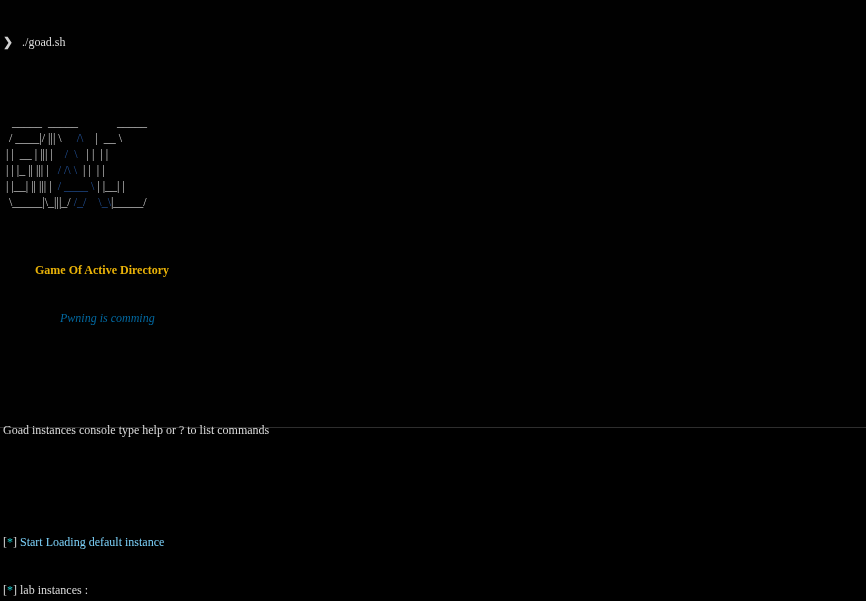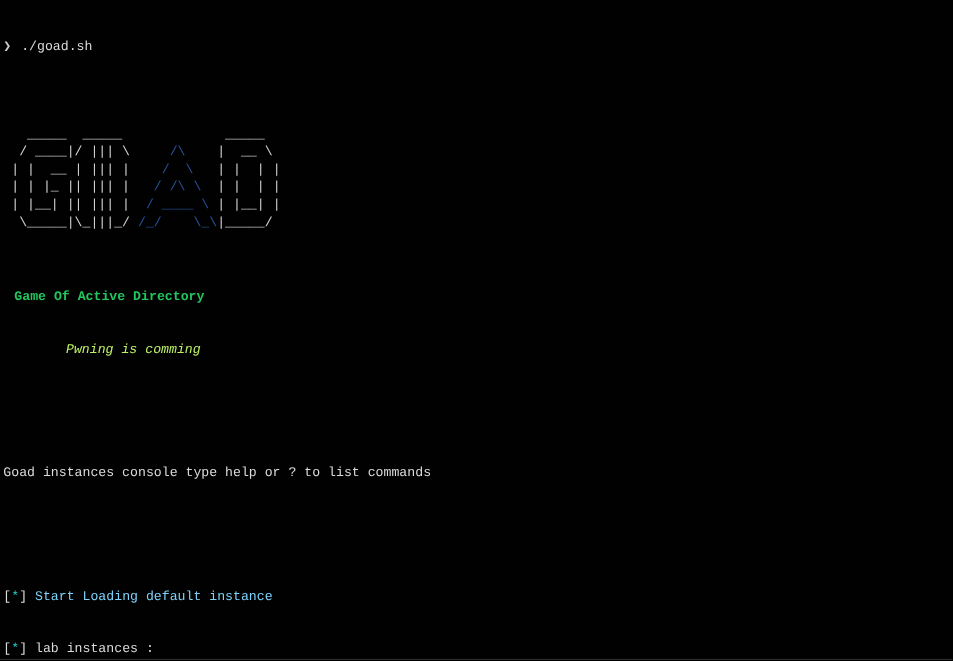--- a/index.html
+++ b/index.html
@@ -1,43 +1,43 @@
 <!DOCTYPE html>
 <html><head>
 <meta charset="utf-8">
 <style>
   html,body{margin:0;padding:0;background:#000;}
   body{width:866px;height:601px;overflow:hidden;}
   .terminal{
-    width:866px;height:600px;box-sizing:border-box;
+    width:866px;height:428px;box-sizing:border-box;
     background:#010101;color:#dcdcdc;
-    font-family:Liberation Mono, monospace;
+    font-family:Liberation Serif, serif;
     font-size:12px;line-height:16px;
     padding:2px 0 12px 3px;
     border-bottom:1px solid #2e2e2e;
     white-space:pre;
   }
   .line{height:16px;white-space:pre;}
   .blank{height:16px;}
   .chev{color:#cfcfcf;font-weight:bold;margin-right:9px;}
   .art{margin:16px 0 4px 0;font-family:inherit;font-size:12px;line-height:16px;color:#d4d4d4;}
   .art div{height:16px;white-space:pre;}
-  .title{font-weight:bold;color:#22c55e;margin-left:10px;height:16px;}
+  .title{font-weight:bold;color:#eab308;margin-left:32px;height:16px;}
   .subtitle{font-style:italic;margin-left:57px;height:16px;}
 </style>
 </head>
 <body>
 
 <div class="terminal">
   <div class="line"><span class="chev">❯</span><span>./goad.sh</span></div>
 
   <div class="art" id="art"><div><span style="color: rgb(212, 212, 212);">   _____  _____  </span><span style="color: rgb(36, 84, 156);">          </span><span style="color: rgb(212, 212, 212);"> _____  </span></div><div><span style="color: rgb(212, 212, 212);">  / ____|/ ||| \ </span><span style="color: rgb(36, 84, 156);">    /\    </span><span style="color: rgb(212, 212, 212);">|  __ \ </span></div><div><span style="color: rgb(212, 212, 212);"> | |  __ | ||| | </span><span style="color: rgb(36, 84, 156);">   /  \   </span><span style="color: rgb(212, 212, 212);">| |  | |</span></div><div><span style="color: rgb(212, 212, 212);"> | | |_ || ||| | </span><span style="color: rgb(36, 84, 156);">  / /\ \  </span><span style="color: rgb(212, 212, 212);">| |  | |</span></div><div><span style="color: rgb(212, 212, 212);"> | |__| || ||| | </span><span style="color: rgb(36, 84, 156);"> / ____ \ </span><span style="color: rgb(212, 212, 212);">| |__| |</span></div><div><span style="color: rgb(212, 212, 212);">  \_____|\_|||_/ </span><span style="color: rgb(36, 84, 156);">/_/    \_\</span><span style="color: rgb(212, 212, 212);">|_____/ </span></div></div>
 
   <div class="title">Game Of Active Directory</div>
-  <div class="subtitle" id="subtitle" style="color: #bef264;">Pwning is comming</div>
+  <div class="subtitle" id="subtitle" style="color: #0369a1;">Pwning is comming</div>
 
   <div class="blank"></div>
   <div class="line">Goad instances console type help or ? to list commands</div>
   <div class="blank"></div>
 
   <div class="line" id="log0"><span style="color: rgb(220, 220, 220);">[</span><span style="color: rgb(30, 201, 201);">*</span><span style="color: rgb(220, 220, 220);">] </span><span style="color: #7dd3fc;">Start Loading default instance</span></div>
   <div class="line" id="log1"><span style="color: rgb(220, 220, 220);">[</span><span style="color: rgb(30, 201, 201);">*</span><span style="color: rgb(220, 220, 220);">] </span><span style="color: rgb(220, 220, 220); text-align: right;">lab instances :</span></div>
 
   
 

